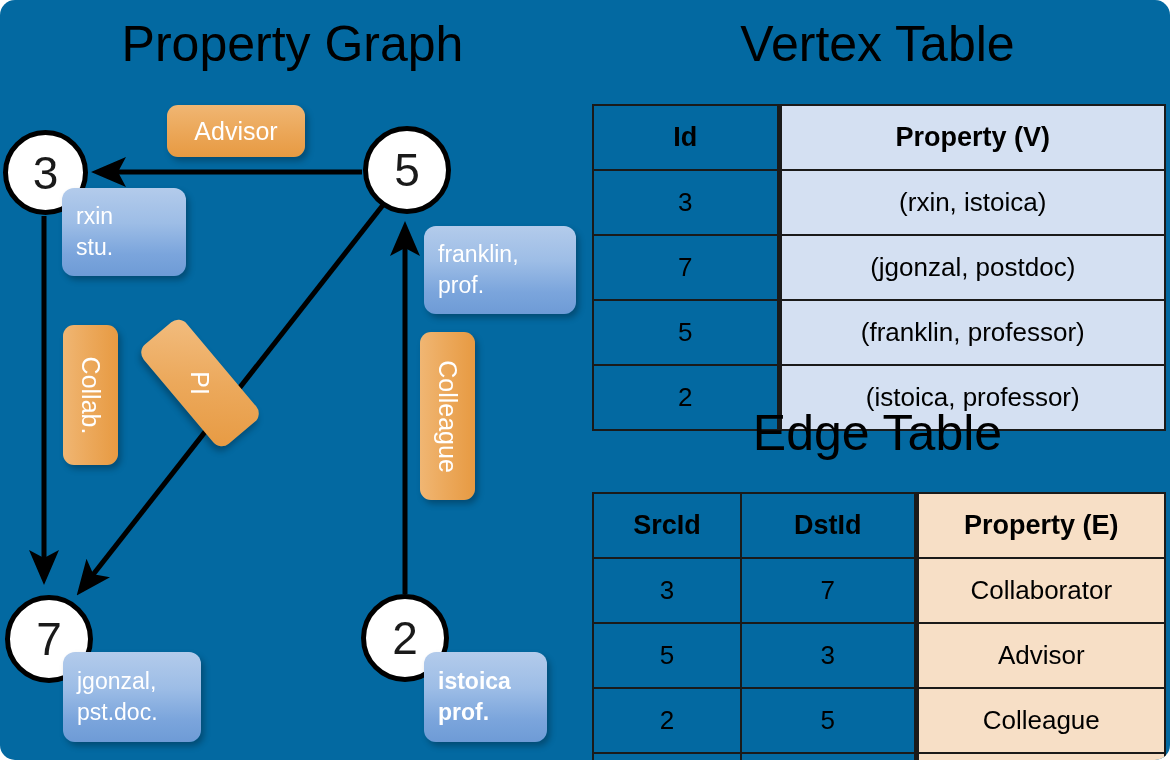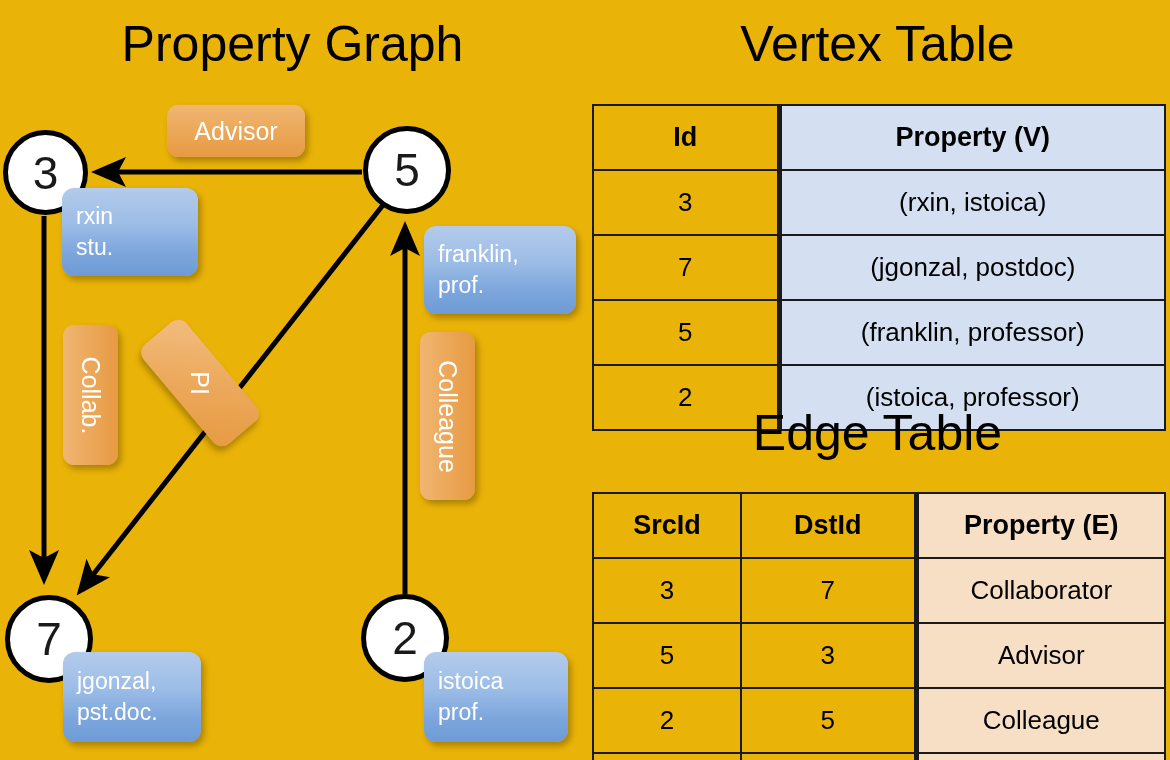--- a/index.html
+++ b/index.html
@@ -8,22 +8,23 @@
     background: #ffffff;
   }
   body {
     font-family: "Liberation Sans", sans-serif;
     -webkit-font-smoothing: antialiased;
   }
   #page {
     position: relative;
     width: 1170px;
     height: 760px;
-    background: #eab308;
+    background: #0369a1;
     overflow: hidden;
+    border-radius: 15px;
   }
 
   
   .section-title {
     position: absolute;
     font-family: "Liberation Sans", sans-serif;
     font-weight: 400;
     color: #000000;
     white-space: nowrap;
     text-align: center;
@@ -189,33 +190,33 @@
     <div class="vertex-node" style="left:363px; top:126px; width:88px; height:88px;">
       <span class="vertex-node-label">5</span>
     </div>
     <div class="vertex-node" style="left:5px; top:595px; width:88px; height:88px;">
       <span class="vertex-node-label">7</span>
     </div>
     <div class="vertex-node" style="left:361px; top:594px; width:88px; height:88px;">
       <span class="vertex-node-label">2</span>
     </div>
 
-    <div class="prop-box" style="left:62px; top:188px; width:136px; height:88px;">
+    <div class="prop-box" style="left:62px; top:188px; width:124px; height:88px;">
       <span>rxin</span>
       <span>stu.</span>
     </div>
     <div class="prop-box" style="left:424px; top:190px; width:152px; height:88px;margin-top:36px;">
       <span>franklin,</span>
       <span>prof.</span>
     </div>
     <div class="prop-box" style="left:63px; top:652px; width:138px; height:90px;">
       <span>jgonzal,</span>
       <span>pst.doc.</span>
     </div>
-    <div class="prop-box" style="left:424px; top:652px; width:144px; height:90px;">
+    <div class="prop-box" style="left:424px; top:652px; width:123px; height:90px;font-weight:bold;">
       <span>istoica</span>
       <span>prof.</span>
     </div>
 
     <div class="edge-label" style="left:167px; top:105px; width:138px; height:52px;">
       <span>Advisor</span>
     </div>
 
     <div class="edge-label vertical" style="left:63px; top:325px; width:55px; height:140px;">
       <span>Collab.</span>

